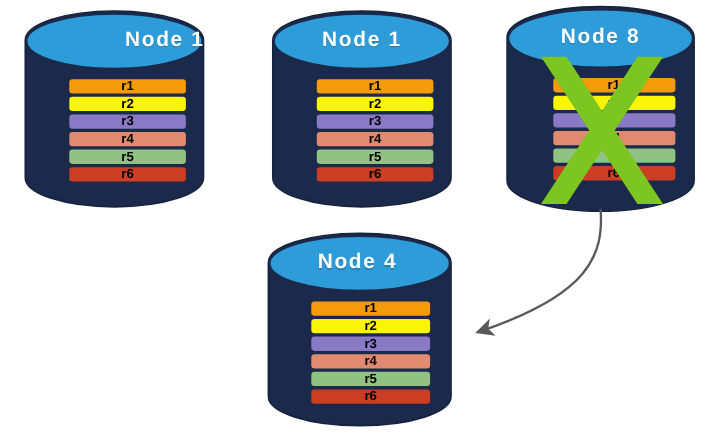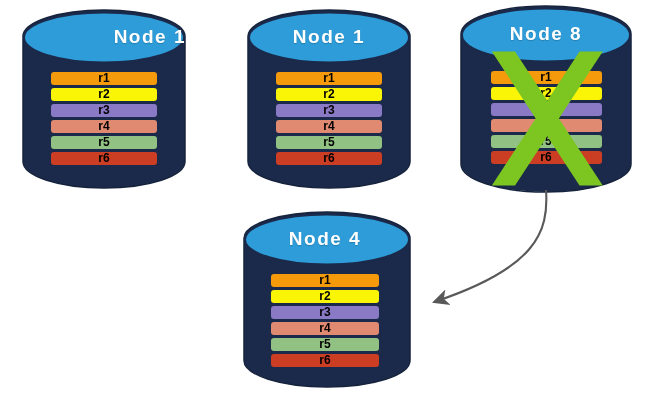--- a/index.html
+++ b/index.html
@@ -36,21 +36,21 @@
     color: #ffffff;
     font-weight: bold;
     font-size: 19px;
     letter-spacing: 1.5px;
     white-space: nowrap;
     text-shadow: 0 1px 1px rgba(0,0,0,0.18);
     pointer-events: none;
   }
   .rows {
     position: absolute;
-    left: 0;
+    left: 12px;
     width: 100%;
   }
   .row-bar {
     position: relative;
     border-radius: 3px;
     text-align: center;
     font-weight: bold;
     font-size: 12px;
     color: #000000;
     line-height: 13px;

